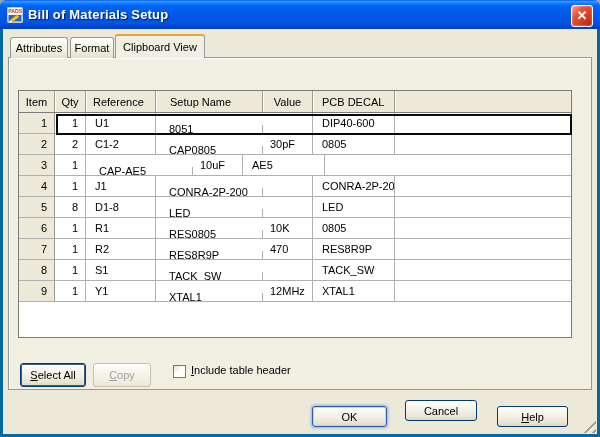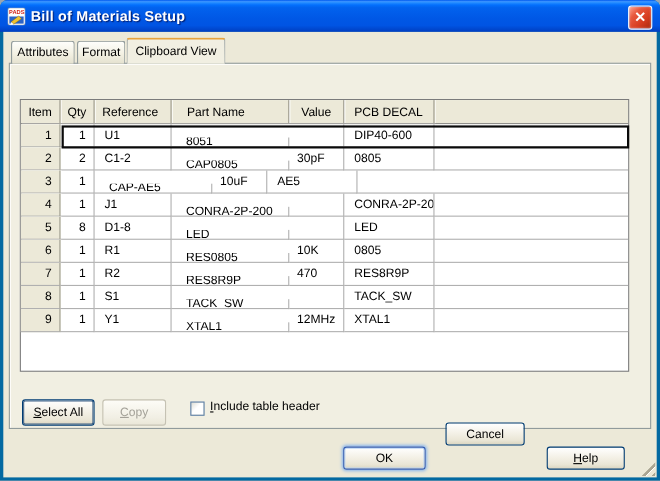--- a/index.html
+++ b/index.html
@@ -70,21 +70,21 @@
     background:linear-gradient(180deg,#FFFFFF 0%,#F4F1E7 45%,#EAE6D6 80%,#DBD6C1 100%);
     font-size:11px;color:#000;display:flex;align-items:center;justify-content:center;
     cursor:default;z-index:3;}
   .btn-selectall{left:20px;top:363px;width:66px;height:24px;
     box-shadow:inset 0 0 0 1px #3C5E83;}
   .btn-copy{left:93px;top:363px;width:58px;height:24px;
     background:linear-gradient(180deg,#FDFCF7,#F1EFE4 70%,#EAE7D8 100%);
     border:1px solid #C5C2B3;color:#A3A198;box-shadow:none;}
   .btn-ok{left:312px;top:406px;width:75px;height:21px;
     border:1px solid #2F5BB5;box-shadow:0 0 3px 1px #86B4EE, inset 0 0 0 1px #BAD4F3;}
-  .btn-cancel{left:405px;top:384px;width:72px;height:21px;}
+  .btn-cancel{left:405px;top:400px;width:72px;height:21px;}
   .btn-help{left:497px;top:406px;width:71px;height:21px;}
 
   .checkbox{position:absolute;left:173px;top:365px;width:13px;height:13px;
     border:1px solid #5A7DA5;background:linear-gradient(135deg,#DDDDD5 0%,#FFFFFF 45%);z-index:3;}
   .checkbox-label{position:absolute;left:191px;top:364px;font-size:11px;color:#000;z-index:3;}
 
   .resize-grip{position:absolute;right:4px;bottom:4px;width:13px;height:13px;z-index:3;
     background:repeating-linear-gradient(315deg,#FFFFFF 0 1px,#A9A592 1px 3px,transparent 3px 6px);
     clip-path:polygon(100% 0,100% 100%,0 100%);}
 
@@ -123,21 +123,21 @@
     <span>Clipboard View</span>
   </div>
 
   <div class="tab-panel"></div>
 
   <div class="grid">
     <div class="thead">
       <div class="hcell h-item">Item</div>
       <div class="hcell h-qty">Qty</div>
       <div class="hcell h-ref">Reference</div>
-      <div class="hcell h-part">Part Name</div>
+      <div class="hcell h-part">Setup Name</div>
       <div class="hcell h-val">Value</div>
       <div class="hcell h-decal">PCB DECAL</div>
       <div class="hcell h-fill"></div>
     </div>
     <div id="grid-rows">
         <div class="trow selected">
           <div class="cell c-item">1</div>
           <div class="cell c-qty">1</div>
           <div class="cell c-ref">U1</div>
           <div class="cell c-part">8051</div>

